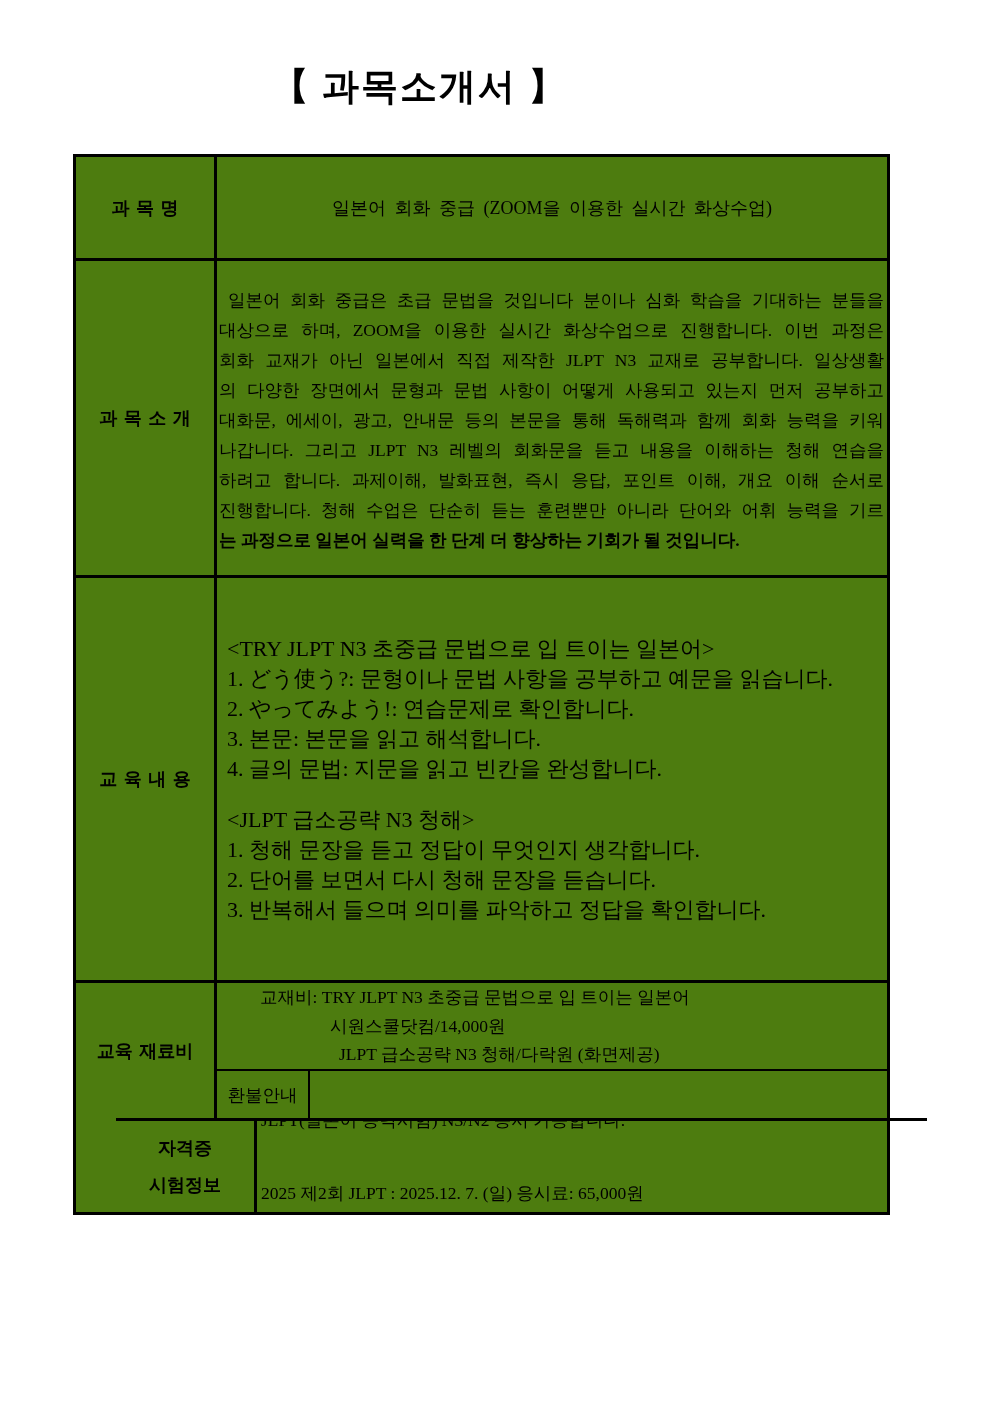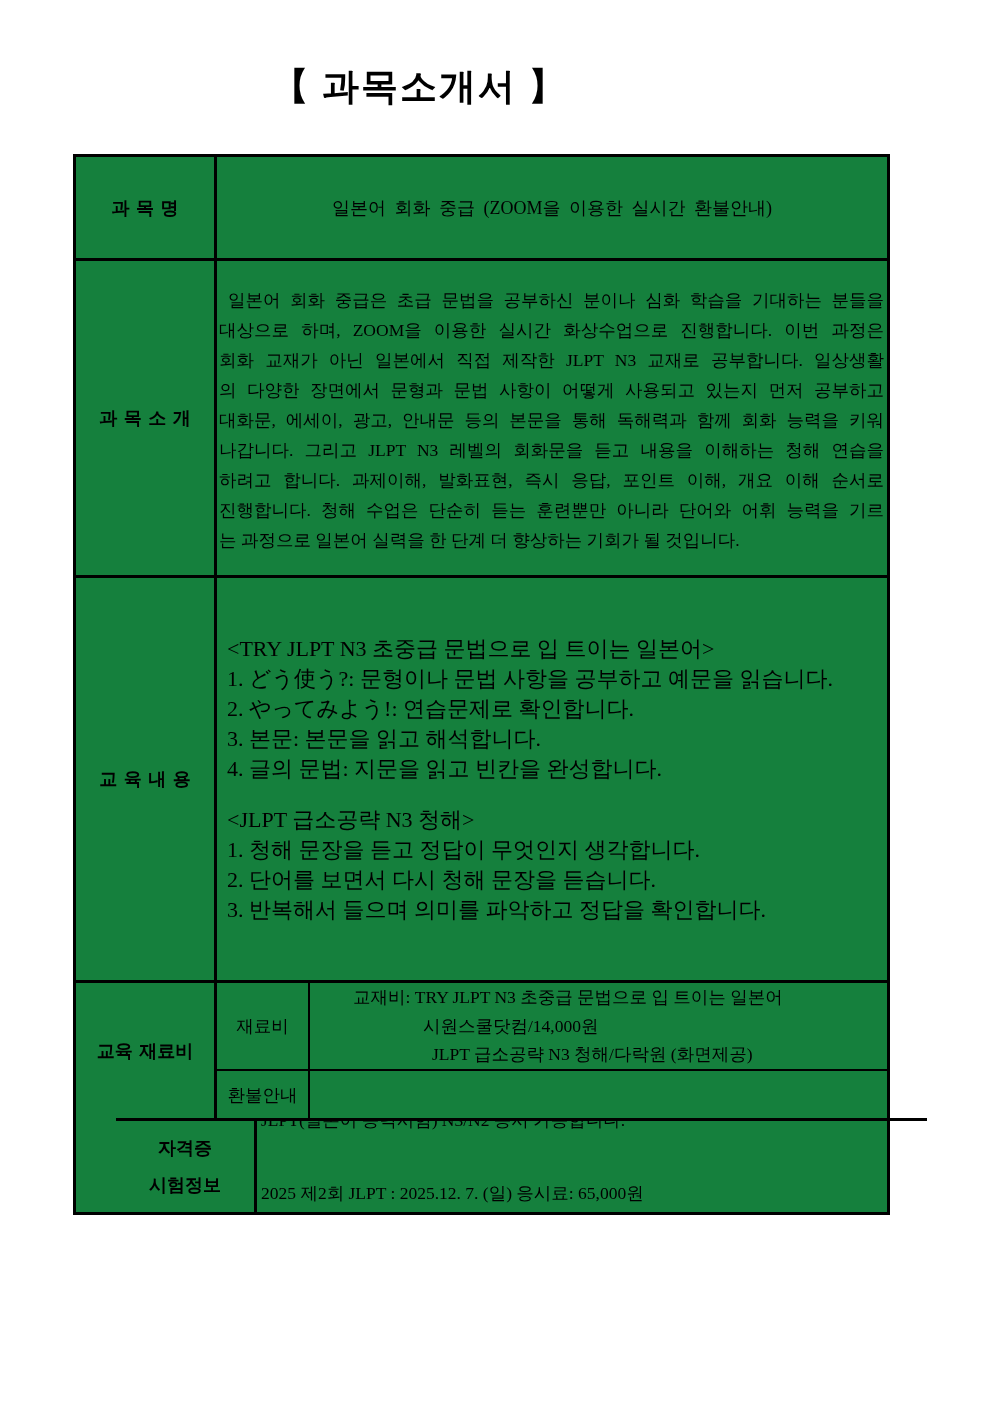--- a/index.html
+++ b/index.html
@@ -20,21 +20,21 @@
     font-size:37px; font-weight:700;
     letter-spacing:2px;
     line-height:46px;
   }
 
   
   .sheet-table {
     position:absolute; top:154px; left:73px;
     width:817px;
     border:3px solid #000;
-    background:#15803d;
+    background:#4d7c0f;
   }
   .t-row { display:flex; width:100%; overflow:hidden; }
   .t-row + .t-row { border-top:3px solid #000; }
   .row-1 { height:101px; }
   .row-2 { height:317px; }
   .row-3 { height:405px; }
   .row-4 { height:138px; }
   .row-5 { height:94px;margin-left:40px; }
 
   .label-cell {
@@ -53,21 +53,21 @@
   .name-value {
     display:flex; align-items:center; justify-content:center;
     font-size:18px;
     word-spacing:4px;
   }
 
   
   .intro-cell { padding:24px 3px 0 2px; font-size:17.5px; }
   .jline { line-height:30px; text-align:justify; text-align-last:justify; }
   .jline:first-child { text-indent:9px; }
-  .jline:last-child { text-align-last:left; }
+  .jline:last-child { text-align-last:left;font-weight:bold; }
 
   
   .content-cell {
     display:flex; flex-direction:column; justify-content:center;
     padding-left:10px; font-size:22px;
   }
   .cline { line-height:30px; }
   .cline.blank { height:21px; line-height:21px; }
 
   
@@ -96,27 +96,27 @@
 </style>
 </head>
 <body>
 
 <div class="doc-title">【 과목소개서 】</div>
 
 <div class="sheet-table">
 
   <div class="t-row row-1">
     <div class="label-cell">과 목 명</div>
-    <div class="value-cell name-value">일본어 회화 중급 (ZOOM을 이용한 실시간 환불안내)</div>
+    <div class="value-cell name-value">일본어 회화 중급 (ZOOM을 이용한 실시간 화상수업)</div>
   </div>
 
   <div class="t-row row-2">
     <div class="label-cell">과 목 소 개</div>
     <div class="value-cell intro-cell">
-        <div class="jline">일본어 회화 중급은 초급 문법을 공부하신 분이나 심화 학습을 기대하는 분들을</div>
+        <div class="jline">일본어 회화 중급은 초급 문법을 것입니다 분이나 심화 학습을 기대하는 분들을</div>
         <div class="jline">대상으로 하며, ZOOM을 이용한 실시간 화상수업으로 진행합니다. 이번 과정은</div>
         <div class="jline">회화 교재가 아닌 일본에서 직접 제작한 JLPT N3 교재로 공부합니다. 일상생활</div>
         <div class="jline">의 다양한 장면에서 문형과 문법 사항이 어떻게 사용되고 있는지 먼저 공부하고</div>
         <div class="jline">대화문, 에세이, 광고, 안내문 등의 본문을 통해 독해력과 함께 회화 능력을 키워</div>
         <div class="jline">나갑니다. 그리고 JLPT N3 레벨의 회화문을 듣고 내용을 이해하는 청해 연습을</div>
         <div class="jline">하려고 합니다. 과제이해, 발화표현, 즉시 응답, 포인트 이해, 개요 이해 순서로</div>
         <div class="jline">진행합니다. 청해 수업은 단순히 듣는 훈련뿐만 아니라 단어와 어휘 능력을 기르</div>
         <div class="jline">는 과정으로 일본어 실력을 한 단계 더 향상하는 기회가 될 것입니다.</div>
       </div>
   </div>
@@ -134,21 +134,20 @@
         <div class="cline">1. 청해 문장을 듣고 정답이 무엇인지 생각합니다.</div>
         <div class="cline">2. 단어를 보면서 다시 청해 문장을 듣습니다.</div>
         <div class="cline">3. 반복해서 들으며 의미를 파악하고 정답을 확인합니다.</div>
       </div>
   </div>
 
   <div class="t-row row-4">
     <div class="label-cell">교육 재료비</div>
     <div class="r4-right">
       <div class="sub-row-a">
-        <div class="sub-label">재료비</div>
         <div class="fee-lines">
             <div class="mline">교재비: TRY JLPT N3 초중급 문법으로 입 트이는 일본어</div>
             <div class="mline">시원스쿨닷컴/14,000원</div>
             <div class="mline">JLPT 급소공략 N3 청해/다락원 (화면제공)</div>
           </div>
       </div>
       <div class="sub-row-b">
         <div class="sub-label">환불안내</div>
         <div class="refund-content"></div>
       </div>

